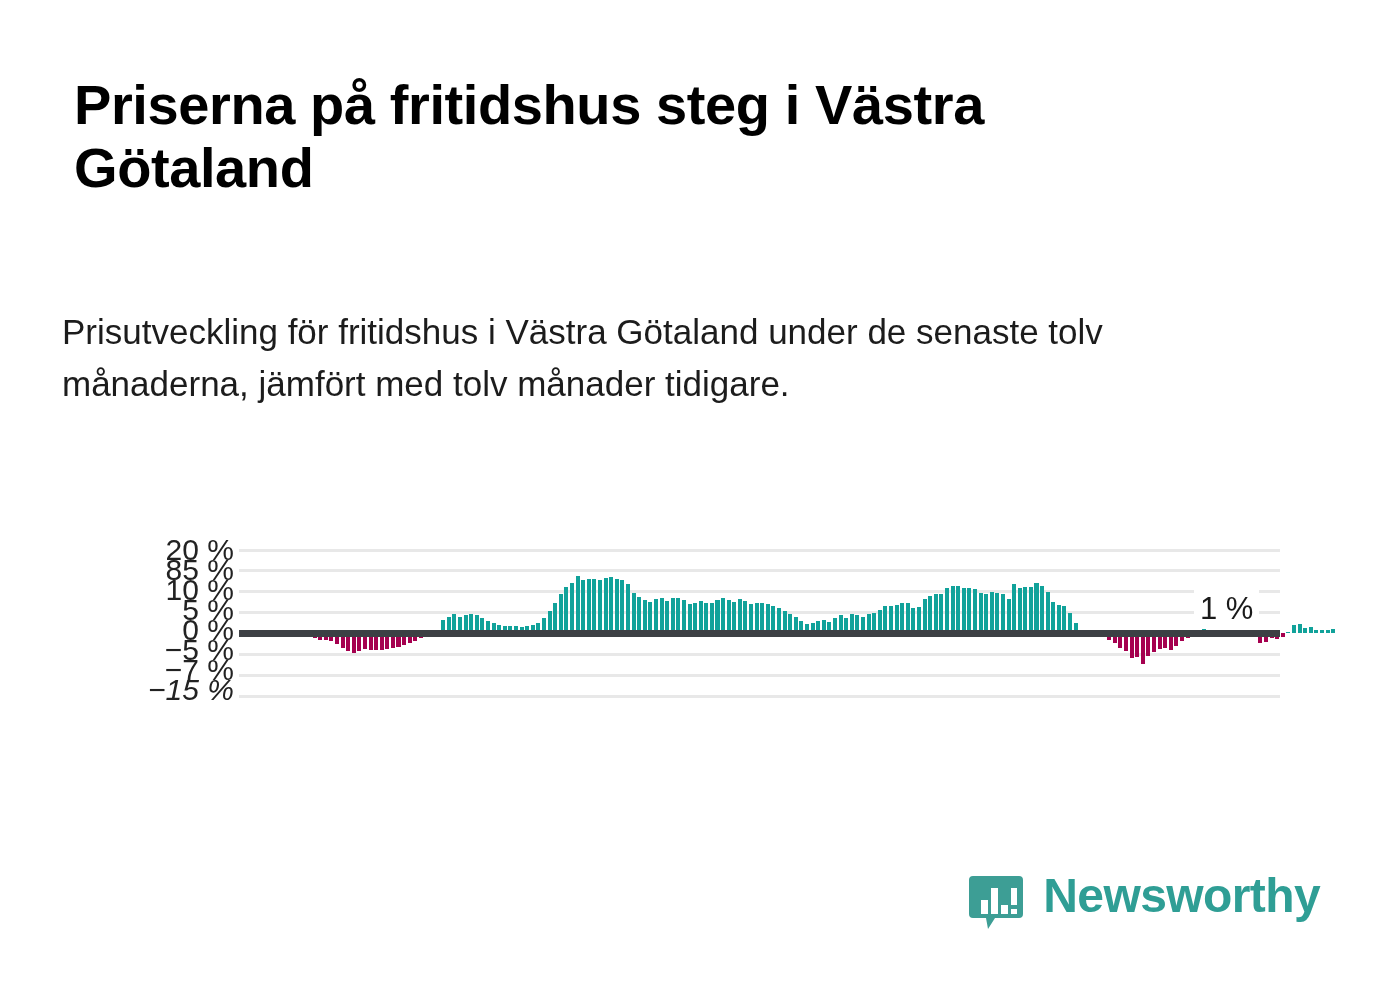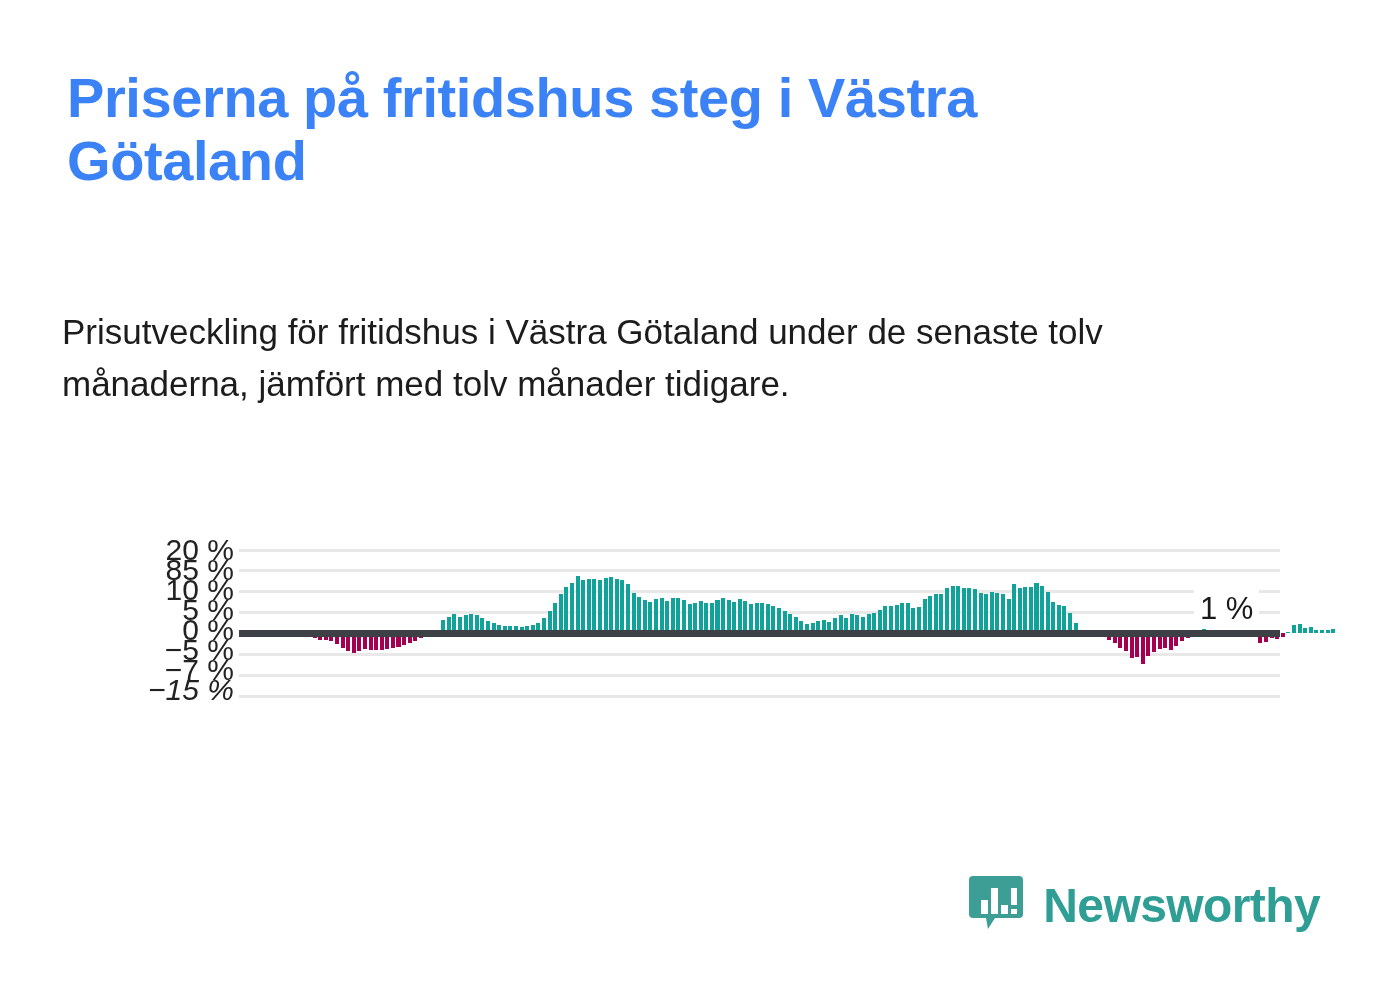--- a/index.html
+++ b/index.html
@@ -26,22 +26,22 @@
   
   .headline {
     position: absolute;
     left: 62px;
     top: 62px;
     width: 1120px;
     font-size: 56px;
     line-height: 1.12;
     font-weight: 700;
     letter-spacing: -0.4px;
-    color: #3b82f6;
-    margin: 5px;
+    color: #000000;
+    margin: 12px;
   }
 
   .subtitle {
     position: absolute;
     left: 62px;
     top: 306px;
     width: 1195px;
     font-size: 35px;
     line-height: 1.48;
     font-weight: 400;
@@ -153,21 +153,21 @@
     white-space: nowrap;
     z-index: 7;
   }
 
   
   .logo {
     position: absolute;
     right: 62px;
     top: 872px;
     display: flex;
-    align-items: flex-end;
+    align-items: flex-start;
     gap: 18px;
   }
   .logo-mark {
     width: 58px;
     height: 58px;
     position: relative;
     flex: none;
   }
   .logo-text {
     font-size: 48px;

